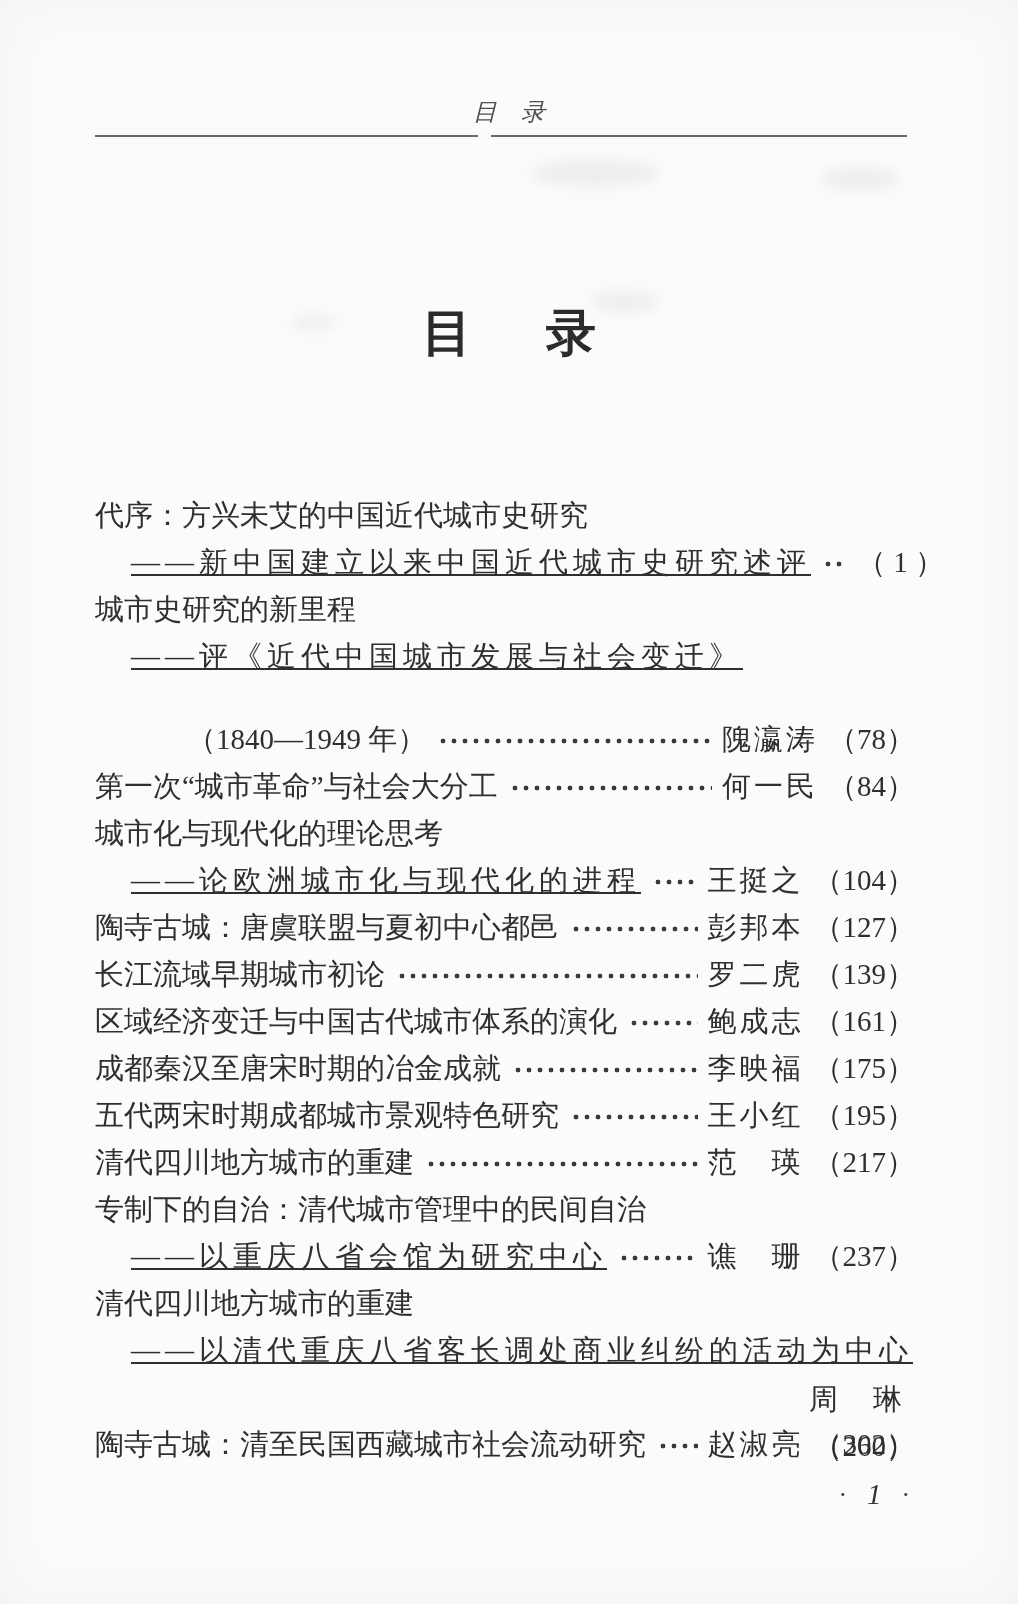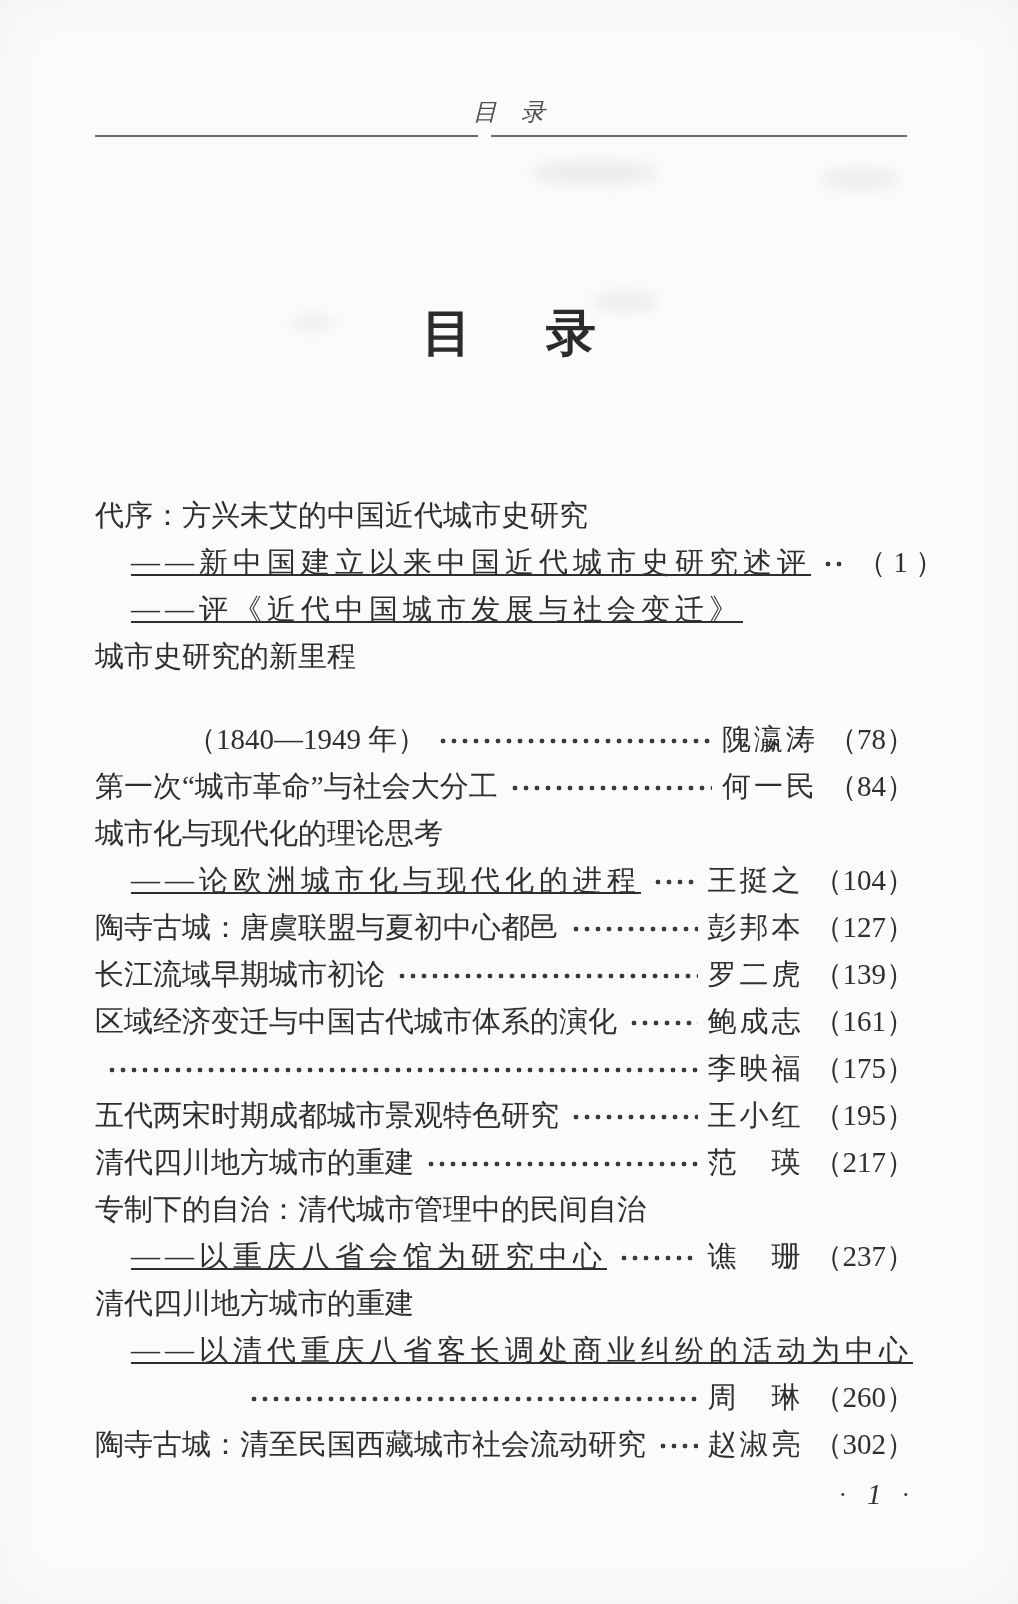--- a/index.html
+++ b/index.html
@@ -54,21 +54,21 @@
   }
   .toc-line {
     display: flex;
     align-items: flex-end;
     height: 47px;
     line-height: 47px;
     white-space: nowrap;
   }
   .ind-1 { padding-left: 36px; }
   .ind-2 { padding-left: 92px; margin-top: 36px; }
-  .ind-3 { padding-left: 142px; }
+  .ind-3 { padding-left: 142px; flex-direction: column; }
   .spaced .t { letter-spacing: 5px; text-decoration: underline; }
 
   .leader {
     flex: 1 1 auto;
     align-self: center;
     height: 6px;
     min-width: 22px;
     margin: 2px 10px 0 14px;
     background-image: radial-gradient(circle at 3px 3px, #3a3a3a 2.1px, rgba(0,0,0,0) 2.7px);
     background-size: 11px 6px;
@@ -129,26 +129,26 @@
     <div class="toc-line">
       <span class="t">代序：方兴未艾的中国近代城市史研究</span>
     </div>
 
     <div class="toc-line ind-1 spaced">
       <span class="t">——新中国建立以来中国近代城市史研究述评</span>
       <span class="leader"></span>
       <span class="pg">（ 1 ）</span>
     </div>
 
+    <div class="toc-line">
+      <span class="t">城市史研究的新里程</span>
+    </div>
+
     <div class="toc-line ind-1 spaced">
       <span class="t">——评《近代中国城市发展与社会变迁》</span>
-    </div>
-
-    <div class="toc-line">
-      <span class="t">城市史研究的新里程</span>
     </div>
 
     <div class="toc-line ind-2">
       <span class="t">（1840—1949 年）</span>
       <span class="leader"></span>
       <span class="author">隗瀛涛</span>
       <span class="pg">（78）</span>
     </div>
 
     <div class="toc-line">
@@ -184,20 +184,21 @@
     </div>
 
     <div class="toc-line">
       <span class="t">区域经济变迁与中国古代城市体系的演化</span>
       <span class="leader"></span>
       <span class="author">鲍成志</span>
       <span class="pg">（161）</span>
     </div>
 
     <div class="toc-line">
+      <span class="t">成都秦汉至唐宋时期的冶金成就</span>
       <span class="leader"></span>
       <span class="author">李映福</span>
       <span class="pg">（175）</span>
     </div>
 
     <div class="toc-line">
       <span class="t">五代两宋时期成都城市景观特色研究</span>
       <span class="leader"></span>
       <span class="author">王小红</span>
       <span class="pg">（195）</span>

